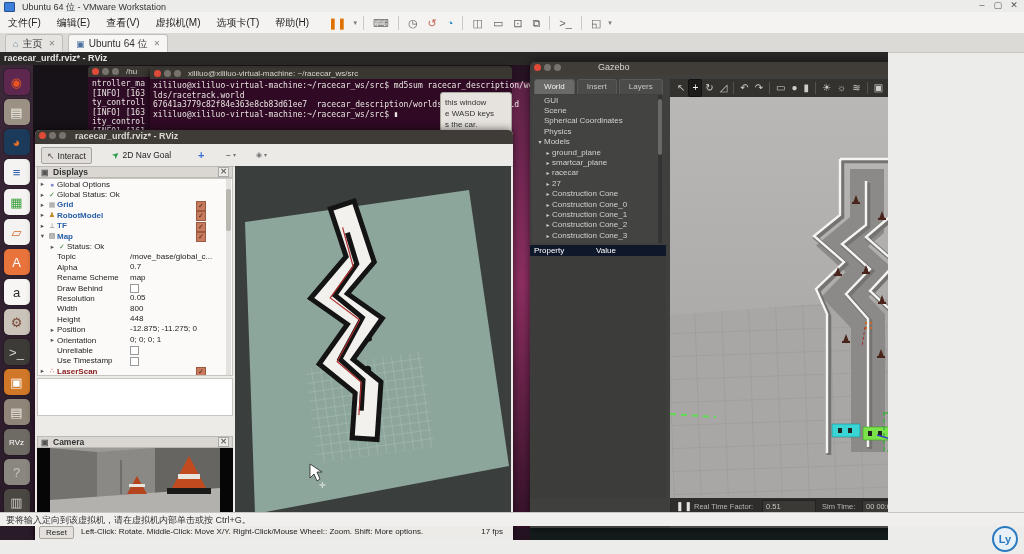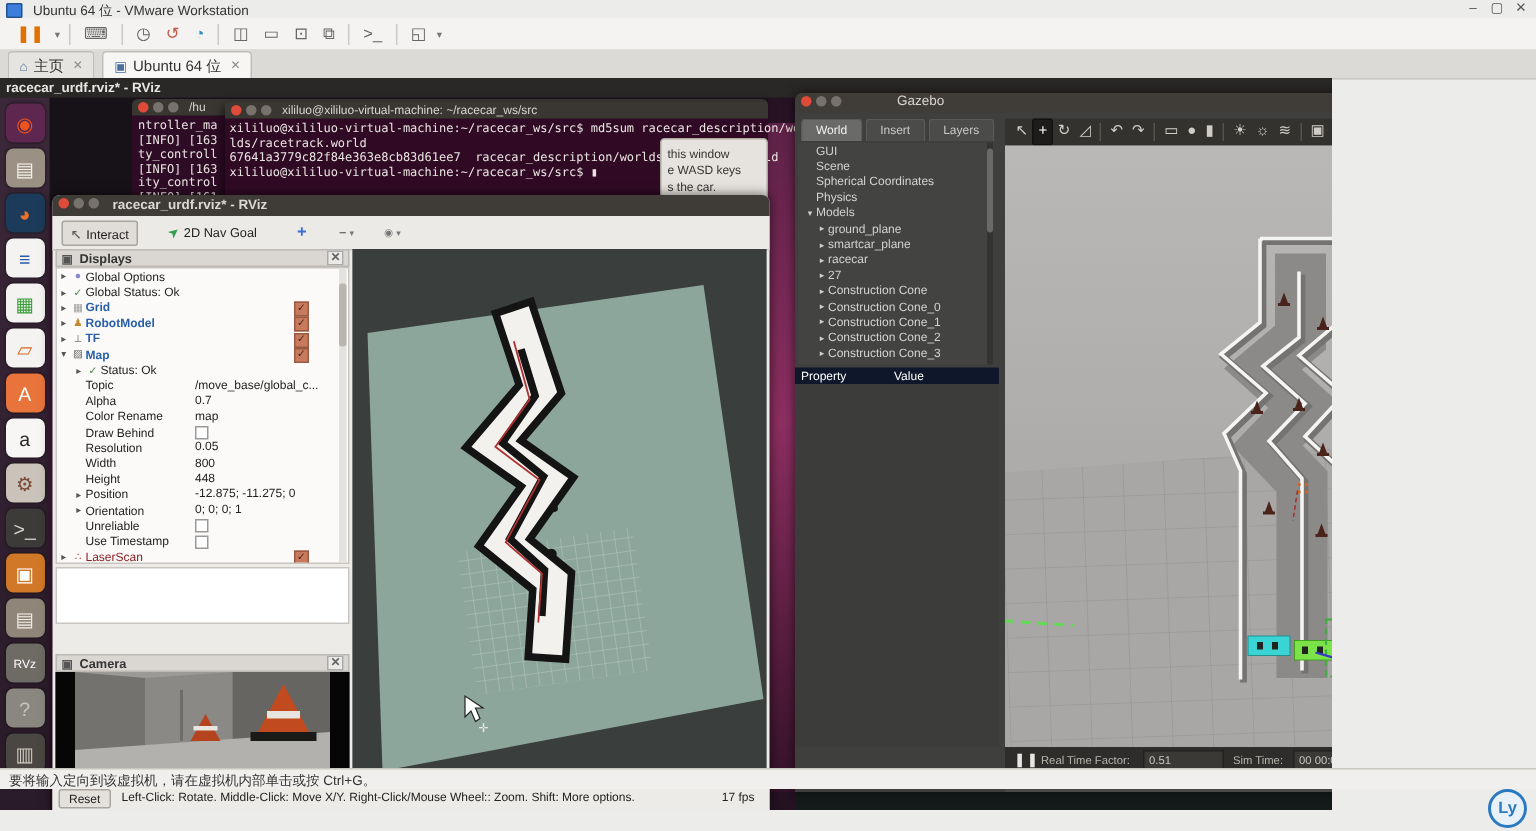--- a/index.html
+++ b/index.html
@@ -63,21 +63,21 @@
   .phdr-ic{position:absolute;left:3px;top:1px;font-size:8px;color:#555;}
   .phdr-t{position:absolute;left:15px;top:0px;}
   .phdr-x{position:absolute;right:3px;top:0px;font-size:8px;color:#666;border:1px solid #aaa;line-height:8px;padding:0 1px;background:#eceae6;}
   #dtree{position:absolute;left:2px;top:48px;width:196px;height:198px;background:#fbfaf9;border:1px solid #c8c5c0;box-sizing:border-box;overflow:hidden;}
   .drow{position:relative;height:10.4px;display:flex;align-items:center;}
   .drow .ind{display:inline-block;}
   .drow .arr{width:9px;font-size:6.5px;color:#555;text-align:center;flex:none;}
   .drow .ico{width:10px;font-size:7px;text-align:center;flex:none;}
   .drow .lab{font-size:8px;color:#222;white-space:nowrap;}
   .drow .lab.blue{color:#2960a8;font-weight:bold;}
-  .drow .lab.err{color:#8b2020;font-weight:normal;}
+  .drow .lab.err{color:#8b2020;font-weight:bold;}
   .drow .val{position:absolute;left:92px;top:0;font-size:8px;color:#222;white-space:nowrap;}
   .cbon{position:absolute;left:158px;top:1px;width:8px;height:8px;background:#c87a5c;border:1px solid #9a5a42;color:#4a2418;font-size:7px;line-height:8px;text-align:center;}
   .cboff{position:absolute;left:92px;top:1px;width:7px;height:7px;background:#fff;border:1px solid #999;}
   #dscroll{position:absolute;left:191px;top:49px;width:5px;height:196px;background:#e4e2de;}
   #dscroll .thumb{position:absolute;left:0;top:10px;width:5px;height:42px;background:#b9b6b0;border-radius:2px;}
   #dempty{position:absolute;left:2px;top:248px;width:196px;height:38px;background:#ffffff;border:1px solid #c8c5c0;box-sizing:border-box;}
   #dbuttons{position:absolute;left:2px;top:289px;width:196px;height:15px;display:flex;gap:3px;}
   .dbtn{flex:1;height:13px;font-size:8px;text-align:center;line-height:12px;background:#e8e5e1;border:1px solid #aaa7a2;border-radius:2px;color:#222;}
   .dbtn.dis{color:#9a9792;background:#e2dfdb;}
   #camera-header{top:306px;}
@@ -131,20 +131,28 @@
     <span class="appicon"></span>
     <span class="t">Ubuntu 64 位 - VMware Workstation</span>
     <div id="winctrls">
         <span>–</span>
         <span>▢</span>
         <span>✕</span>
       </div>
   </div>
 
   <div id="vm-menubar" class="abs">
+    <div id="vmmenus" style="display:flex">
+        <span class="mi">文件(F)</span>
+        <span class="mi">编辑(E)</span>
+        <span class="mi">查看(V)</span>
+        <span class="mi">虚拟机(M)</span>
+        <span class="mi">选项卡(T)</span>
+        <span class="mi">帮助(H)</span>
+      </div>
     <div id="vmtoolbar">
         <span class="ti" style="color: rgb(224, 112, 0);">❚❚</span>
         <span class="caret">▾</span>
         <span class="sep"></span>
         <span class="ti">⌨</span>
         <span class="sep"></span>
         <span class="ti">◷</span>
         <span class="ti" style="color: rgb(196, 90, 74);">↺</span>
         <span class="ti" style="color: rgb(42, 143, 189);">◔</span>
         <span class="sep"></span>
@@ -339,21 +347,21 @@
           </div>
           <div class="drow">
             <span class="ind" style="width: 10px;"></span>
             <span class="arr"></span>
             <span class="lab">Alpha</span>
             <span class="val">0.7</span>
           </div>
           <div class="drow">
             <span class="ind" style="width: 10px;"></span>
             <span class="arr"></span>
-            <span class="lab">Color Rename</span>
+            <span class="lab">Rename Scheme</span>
             <span class="val">map</span>
           </div>
           <div class="drow">
             <span class="ind" style="width: 10px;"></span>
             <span class="arr"></span>
             <span class="lab">Draw Behind</span>
             <span class="cboff"></span>
           </div>
           <div class="drow">
             <span class="ind" style="width: 10px;"></span>

